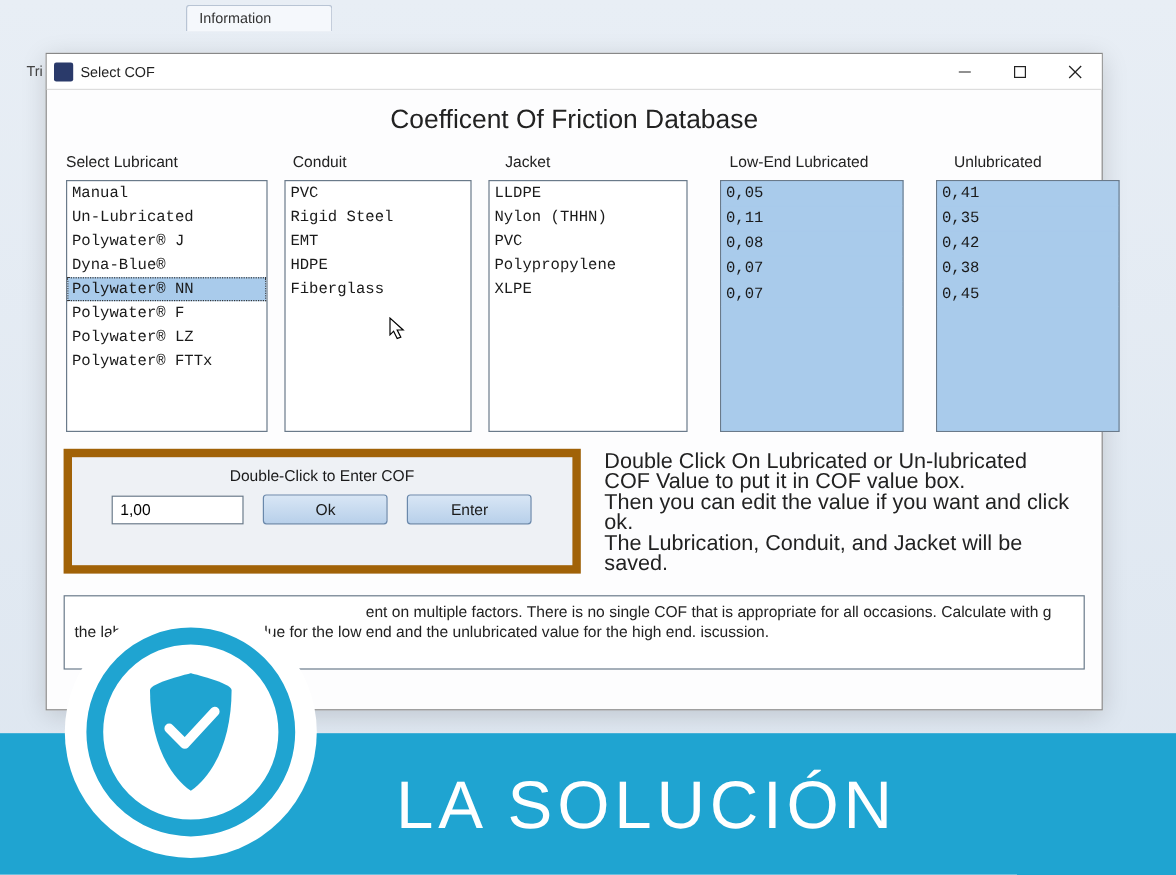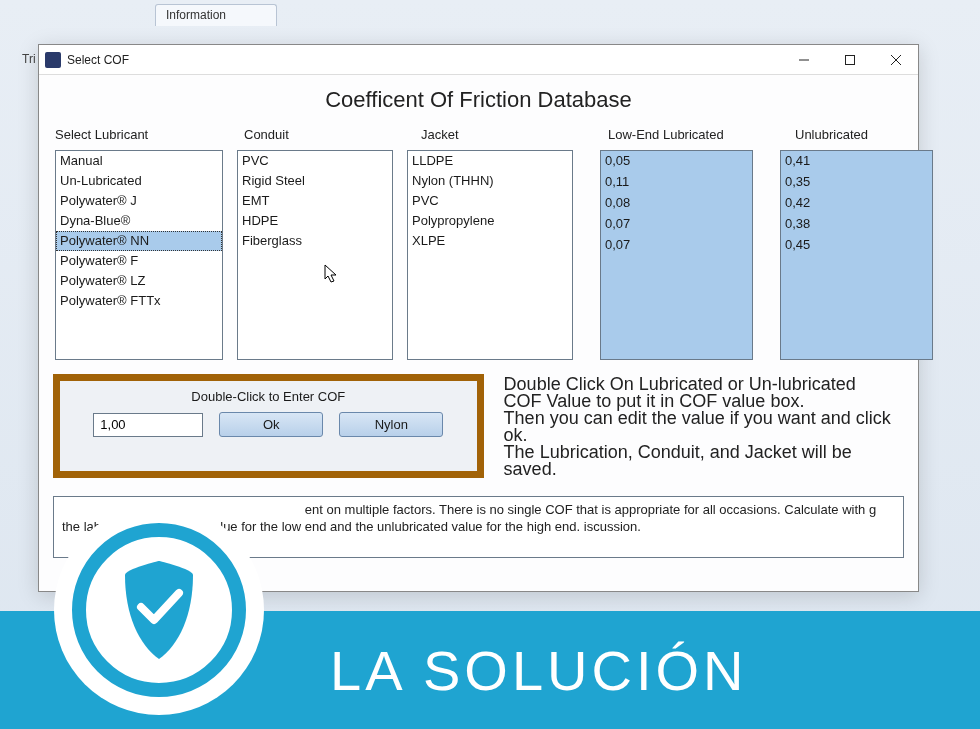--- a/index.html
+++ b/index.html
@@ -99,20 +99,21 @@
     display: grid;
     grid-template-columns: 168px 156px 166px 166px 166px;
     gap: 14px;
     padding-left: 2px;
   }
   .listbox {
     height: 210px;
     border: 1px solid #6a7a8a;
     background: #fff;
     overflow: hidden;
+    font-family: Liberation Mono, monospace;
   }
   .listbox .item {
     padding: 1px 4px;
     font-size: 13px;
     line-height: 18px;
     white-space: nowrap;
   }
   .listbox .item.selected {
     background: #a9cbeb;
     outline: 1px dotted #333;
@@ -300,21 +301,21 @@
           <div class="fill"></div>
         </div>
     </div>
 
     <div class="bottom-row">
       <div class="cof-panel">
         <div class="lbl">Double-Click to Enter COF</div>
         <div class="cof-row">
           <input class="cof-input" value="1,00" style="">
           <div class="btn">Ok</div>
-          <div class="btn">Nylon</div>
+          <div class="btn">Enter</div>
         </div>
       </div>
       <div class="instructions">
         <div>Double Click On Lubricated or Un-lubricated</div>
         <div>COF Value to put it in COF value box.</div>
         <div>Then you can edit the value if you want and click ok.</div>
         <div>The Lubrication, Conduit, and Jacket will be saved.</div>
       </div>
     </div>
 

